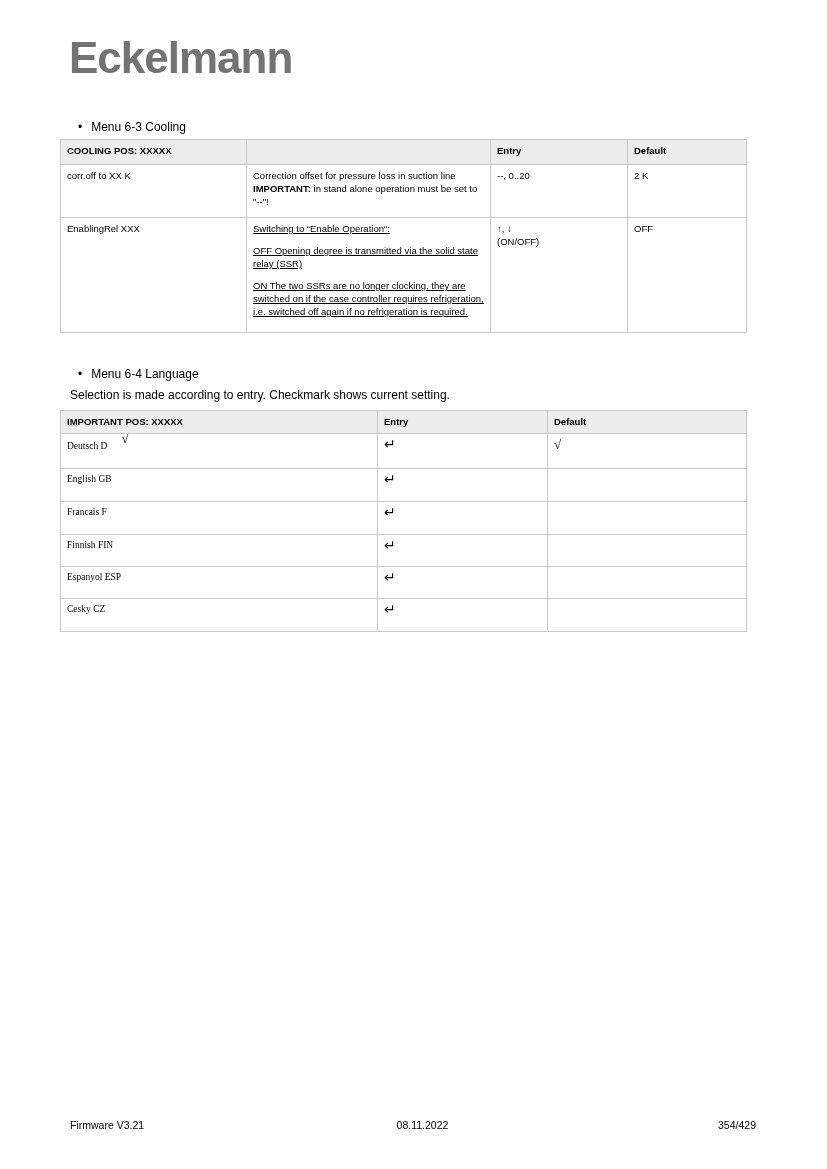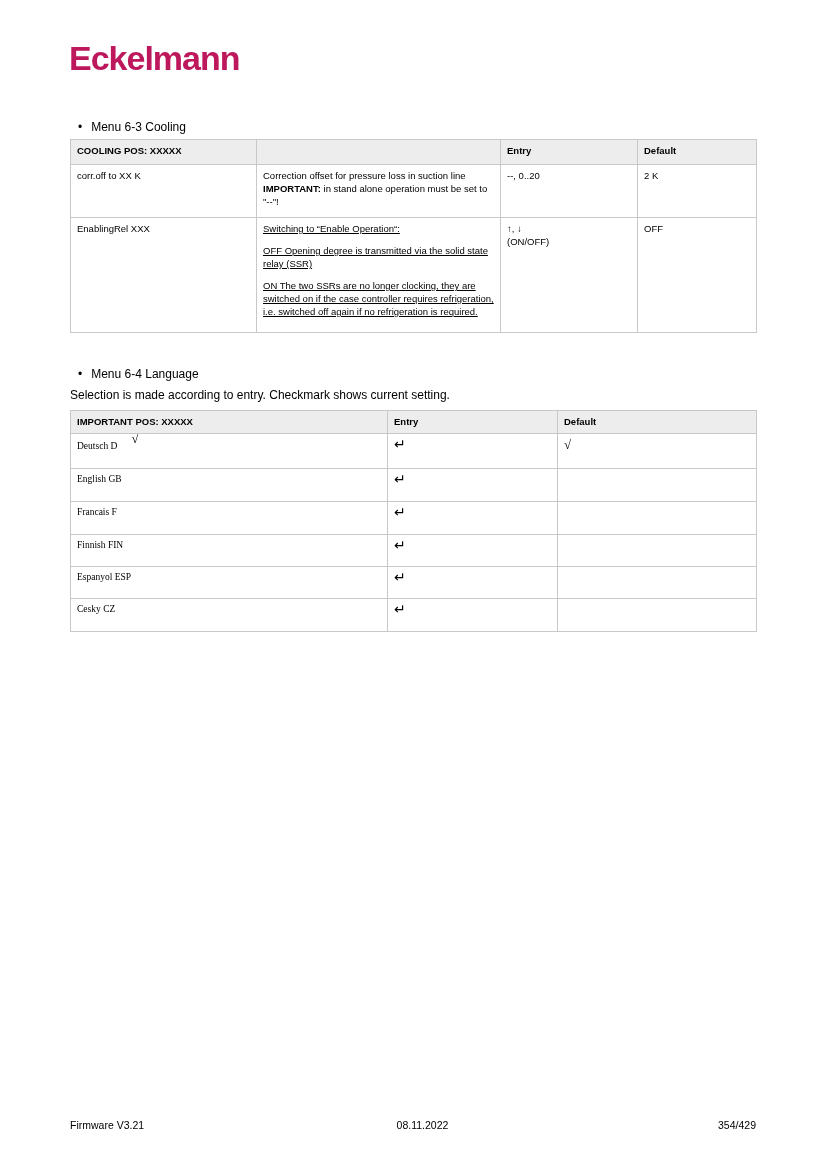--- a/index.html
+++ b/index.html
@@ -10,24 +10,24 @@
     margin: 0 auto;
     background: #ffffff;
     font-family: "Liberation Sans", sans-serif;
     color: #000000;
     overflow: hidden;
   }
   .logo {
     position: absolute;
     left: 69px;
     top: 40px;
-    font-size: 34px;
+    font-size: 44px;
     font-weight: bold;
     letter-spacing: -1px;
-    color: #be185d;
+    color: #737373;
     line-height: 36px;
   }
   .bullet-line {
     position: absolute;
     left: 78px;
     display: flex;
     align-items: baseline;
     font-size: 12px;
     line-height: 15px;
   }
@@ -36,21 +36,21 @@
   .bullet-language { top: 367px; }
   .intro-text {
     position: absolute;
     left: 70px;
     top: 388px;
     font-size: 12px;
     line-height: 15px;
   }
   table.doc-table {
     position: absolute;
-    left: 70px;
+    left: 60px;
     border-collapse: collapse;
     table-layout: fixed;
     width: 686px;
     font-size: 9.5px;
     line-height: 13px;
   }
   .table-cooling { top: 139px; }
   .table-language { top: 410px; }
   table.doc-table td, table.doc-table th {
     border: 1px solid #c8c8c8;

